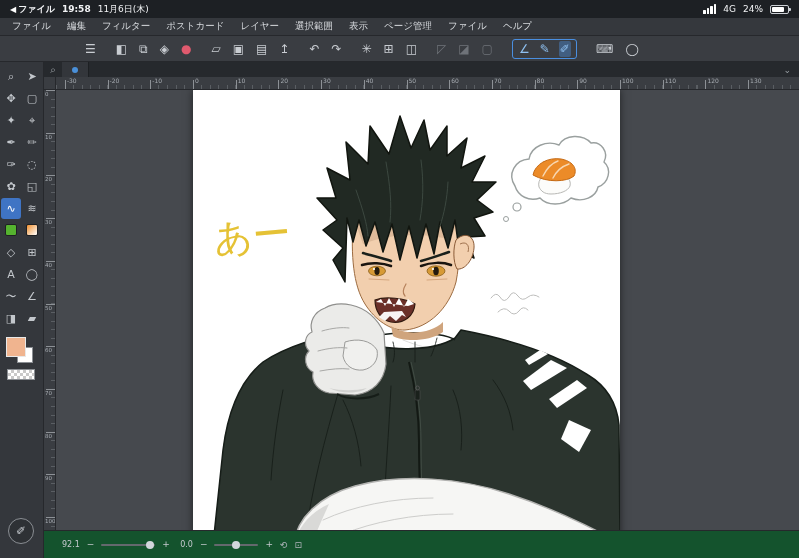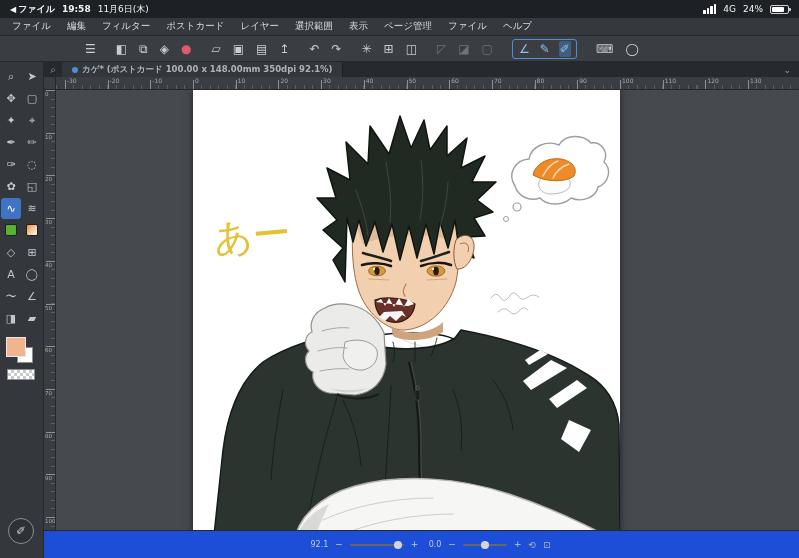--- a/index.html
+++ b/index.html
@@ -77,23 +77,23 @@
   .htick { position:absolute; bottom:0; width:1px; height:9px; background:#8d9196; }
   .hlabel { position:absolute; top:0; font-size:6px; color:#a6abb1; font-style:normal; font-weight:normal; }
   .vtick { position:absolute; right:0; height:1px; width:9px; background:#8d9196; }
   .vlabel { position:absolute; left:1px; font-size:5.5px; color:#a6abb1; font-style:normal; font-weight:normal; }
   
   .viewport { position:absolute; top:90px; left:56px; right:0; bottom:13px; background:#46494e; overflow:hidden; }
   .canvas { position:absolute; left:137px; top:0; width:427px; height:455px; background:#fff;
             box-shadow:0 0 8px rgba(0,0,0,.55); }
   .canvas svg { display:block; }
   
-  .bottombar { position:absolute; left:44px; right:0; bottom:0; height:28px; background:#1d4ed8;
+  .bottombar { position:absolute; left:44px; right:0; bottom:0; height:28px; background:#14532d;
                border-top:1px solid #26282c; display:flex; align-items:center; gap:7px;
-               padding-left:18px; font-size:8px; color:#c6cacf;justify-content:center; }
+               padding-left:18px; font-size:8px; color:#c6cacf; }
   .bb-btn { font-size:9px; line-height:1; color:#c6cacf; }
   .bb-icon { font-size:9px; color:#aeb3b9; }
   .track { position:relative; display:inline-block; width:54px; height:2px; background:#64686d; border-radius:1px; }
   .track.t2 { width:44px; }
   .thumb { position:absolute; top:-3px; width:8px; height:8px; border-radius:50%; background:#d2d6db; left:calc(90% - 4px); }
   .thumb.c { left:calc(50% - 4px); }
   .val { min-width:16px; text-align:right; }
 </style>
 </head>
 <body>
@@ -172,21 +172,20 @@
       <div class="tb-group">
         <span class="tb-icon">⌨</span>
         <span class="tb-icon">◯</span>
       </div>
     </div>
 
   <div class="tabbar">
     <span class="tb-search">⌕</span>
     <span class="tab">
       <i class="dot"></i>
-      <b>カゲ* (ポストカード 100.00 x 148.00mm 350dpi 92.1%)</b>
     </span>
     <span class="chev">⌄</span>
   </div>
 
   <div class="toolpanel">
     <div class="tool-grid">
         <div class="tool">⌕</div>
         <div class="tool">➤</div>
         <div class="tool">✥</div>
         <div class="tool">▢</div>

